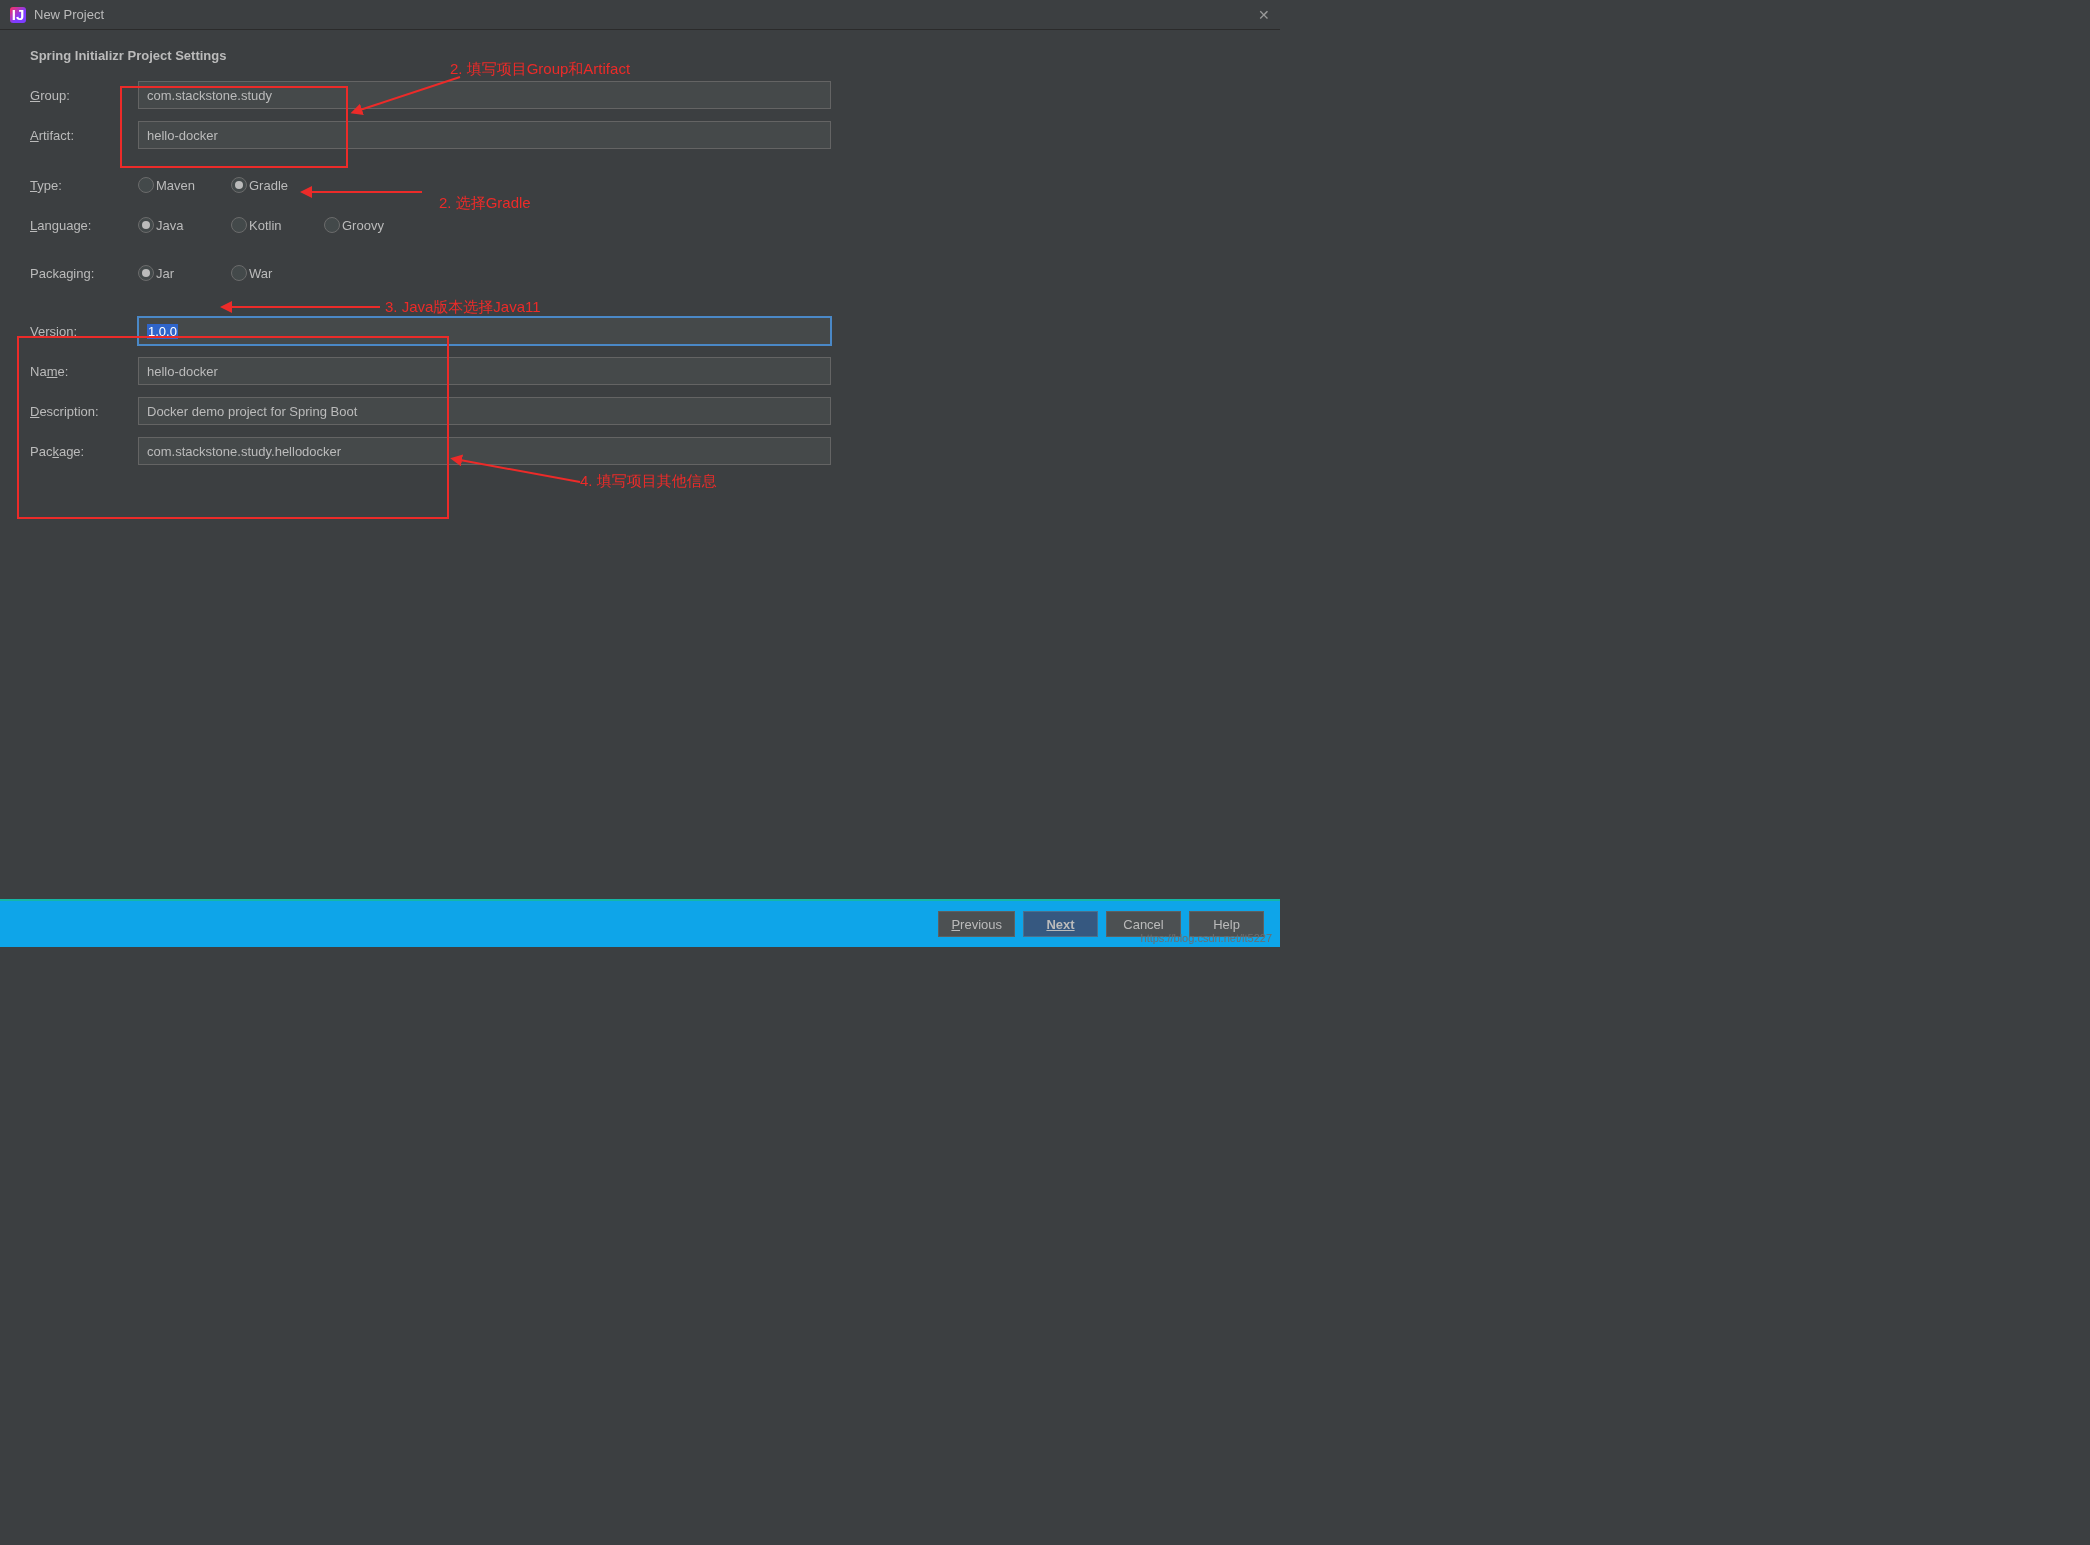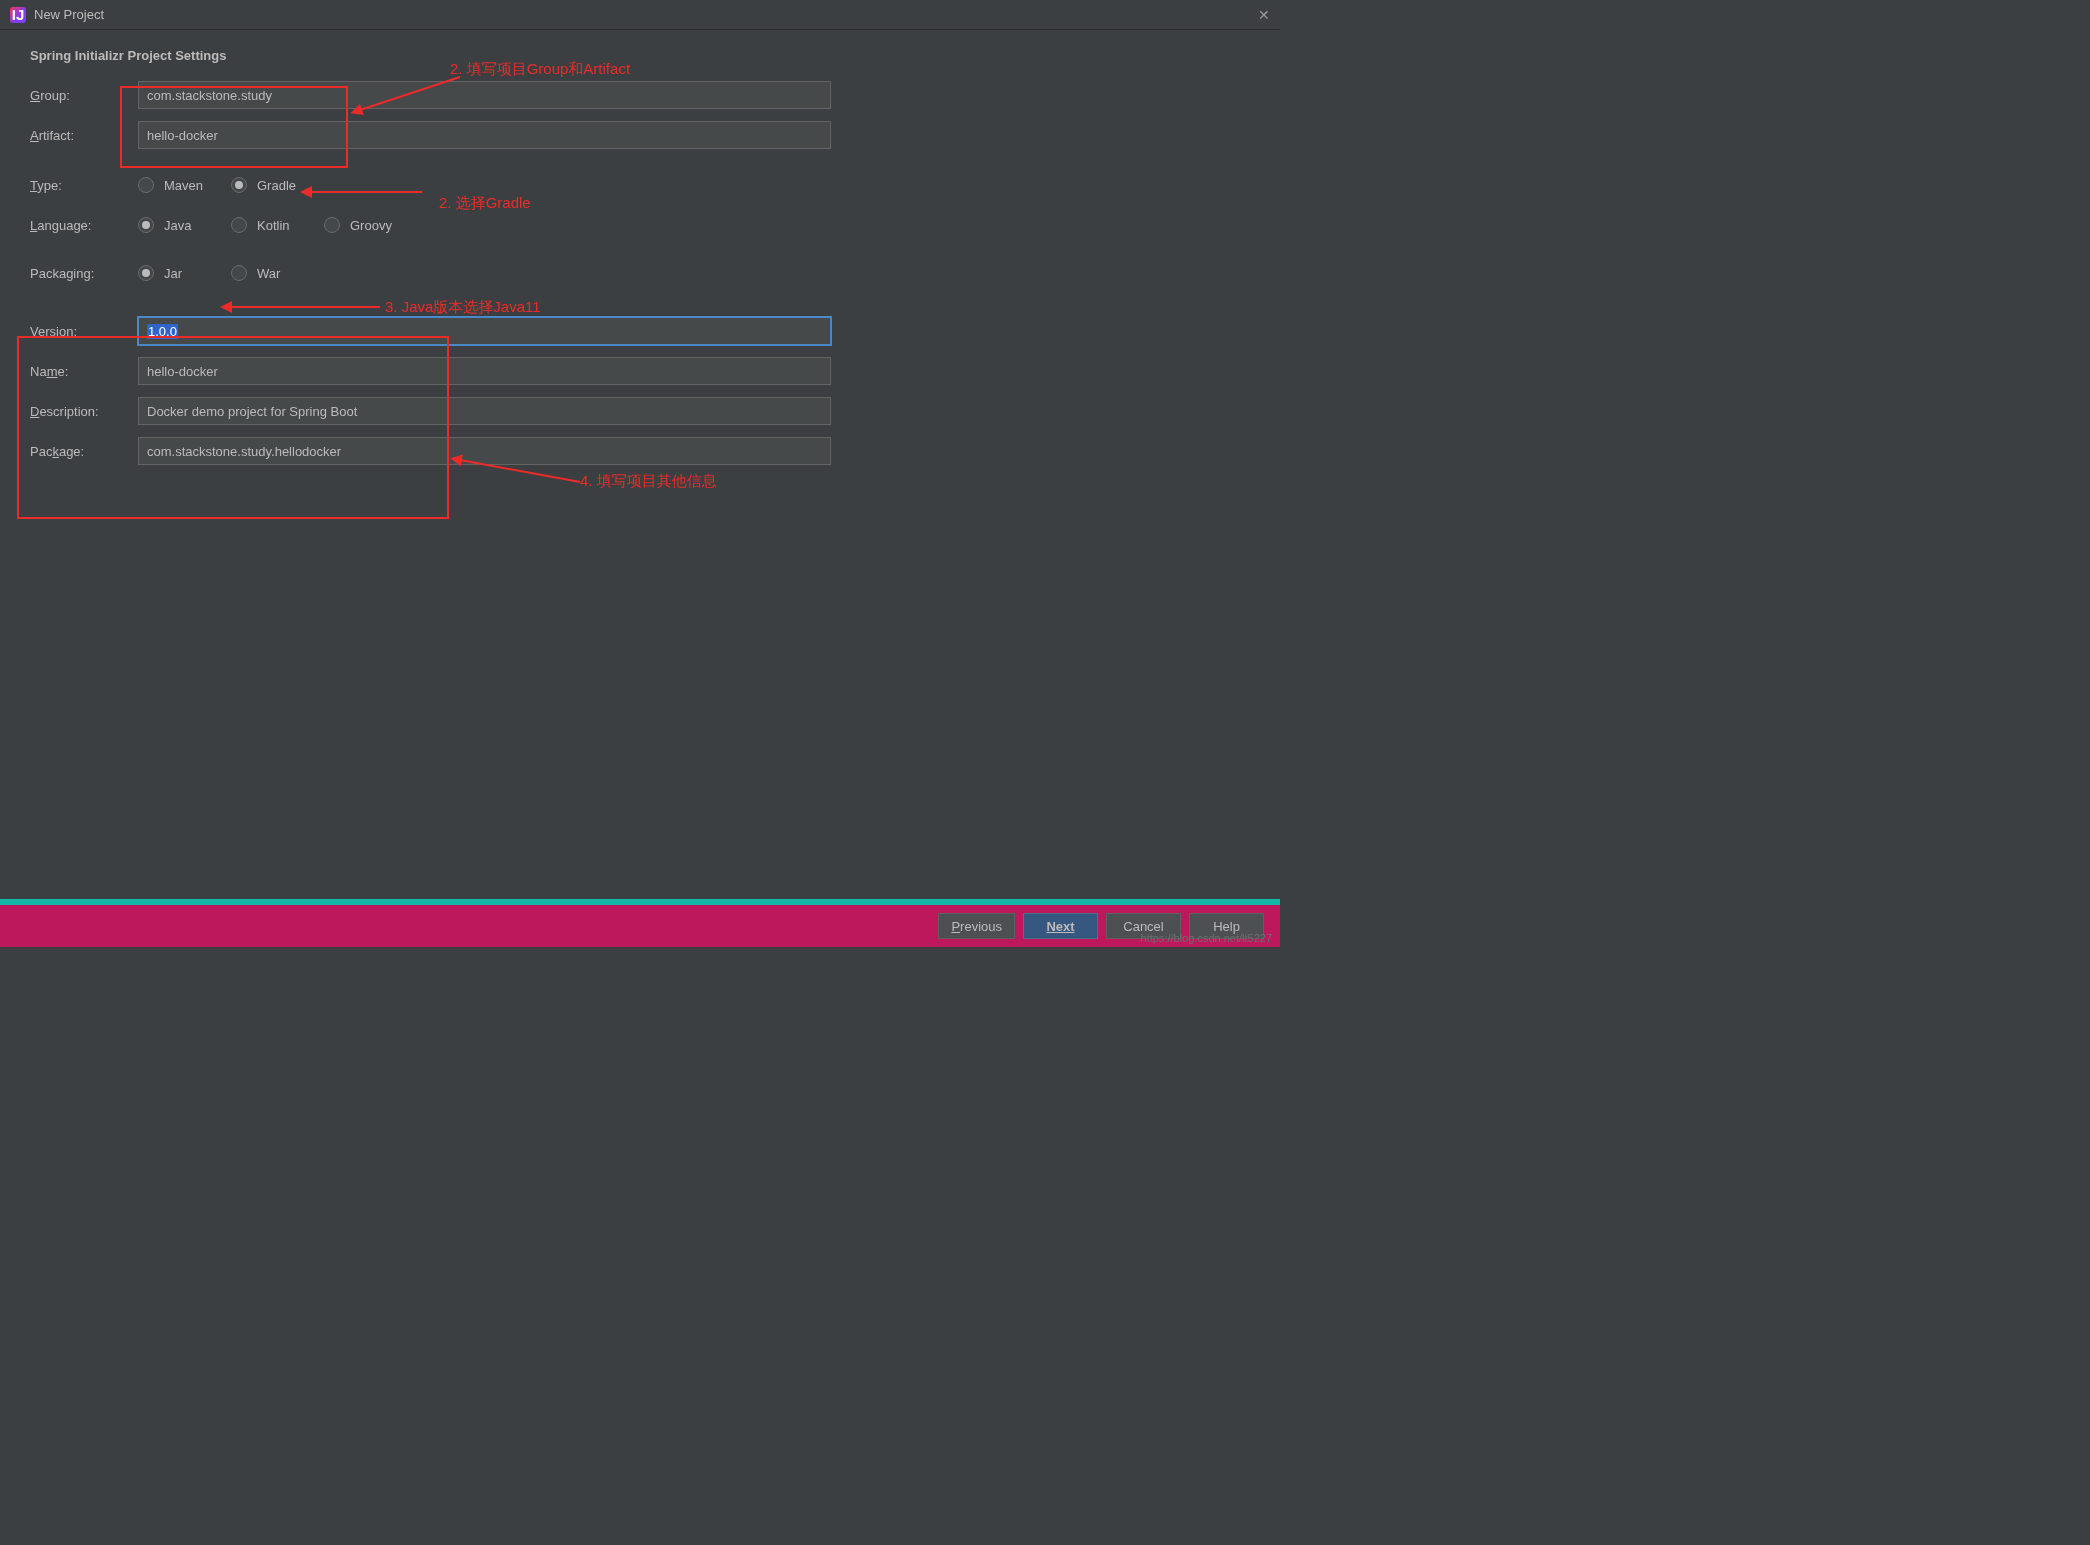--- a/index.html
+++ b/index.html
@@ -78,21 +78,21 @@
       border: 1px solid #4a88c7;
       box-shadow: 0 0 0 1px #4a88c7;
     }
     .radio-group {
       display: flex;
       gap: 8px;
     }
     .radio-item {
       display: flex;
       align-items: center;
-      gap: 10px;
+      gap: 2px;
       min-width: 85px;
     }
     .radio-circle {
       width: 16px; height: 16px;
       border: 1px solid #6b6b6b;
       border-radius: 50%;
       display: flex;
       align-items: center;
       justify-content: center;
       background: #43494a;
@@ -113,27 +113,27 @@
       display: flex;
       align-items: center;
       justify-content: space-between;
       font-size: 13px;
     }
     .chevron { font-size: 10px; color: #aaa; }
     .footer {
       position: absolute;
       bottom: 0; left: 0; right: 0;
       height: 48px;
-      border-top: 6px solid #14b8a6;
+      border-top: 2px solid #14b8a6;
       display: flex;
       justify-content: flex-end;
       align-items: center;
       padding: 0 16px;
       gap: 8px;
-      background: #be185d;
+      background: #0ea5e9;
     }
     .btn {
       min-width: 75px;
       height: 26px;
       background: #4c5052;
       border: 1px solid #5e6060;
       color: #bbbbbb;
       font-size: 13px;
       display: flex;
       align-items: center;

